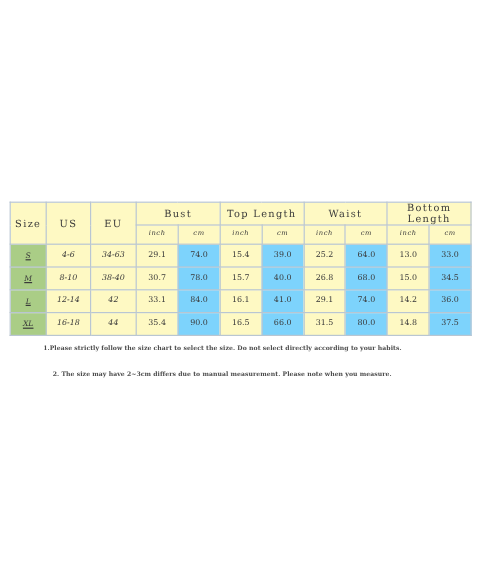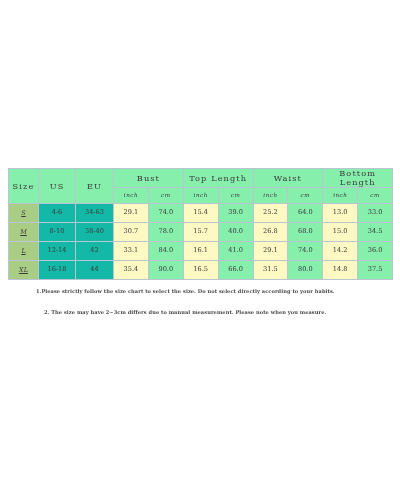--- a/index.html
+++ b/index.html
@@ -38,21 +38,21 @@
     border: 1px solid #b9c6d2;
     text-align: center;
     vertical-align: middle;
     font-weight: normal;
     padding: 0;
     line-height: 1.1;
     color: #3a3a3a;
   }
   
   thead th {
-    background: #86efac;
+    background: #fef9c3;
     border: 1px solid #a9a9a9;
     color: #3d3d3d;
     font-size: 8.2px;
     letter-spacing: 0.8px;
     height: 16px;
   }
   thead th.grp {
     font-size: 8.2px;
     letter-spacing: 1.1px;
     height: 16px;
@@ -73,26 +73,27 @@
     background: #ffffff;
   }
   td.c-size {
     background: #aacd86;
     font-style: italic;
     font-size: 6.4px;
     text-decoration: underline;
     color: #4a4a4a;
   }
   td.c-us, td.c-eu {
-    background: #14b8a6;
+    background: #fef9c3;
+    font-style: italic;
     font-size: 6.6px;
     color: #3f3f3f;
   }
   td.c-cm {
-    background: #86efac;
+    background: #7dd3fc;
   }
   td.c-inch {
     background: #fef9c3;
   }
   .notes {
     position: absolute;
     left: 8px;
     top: 288px;
     width: 384px;
   }

